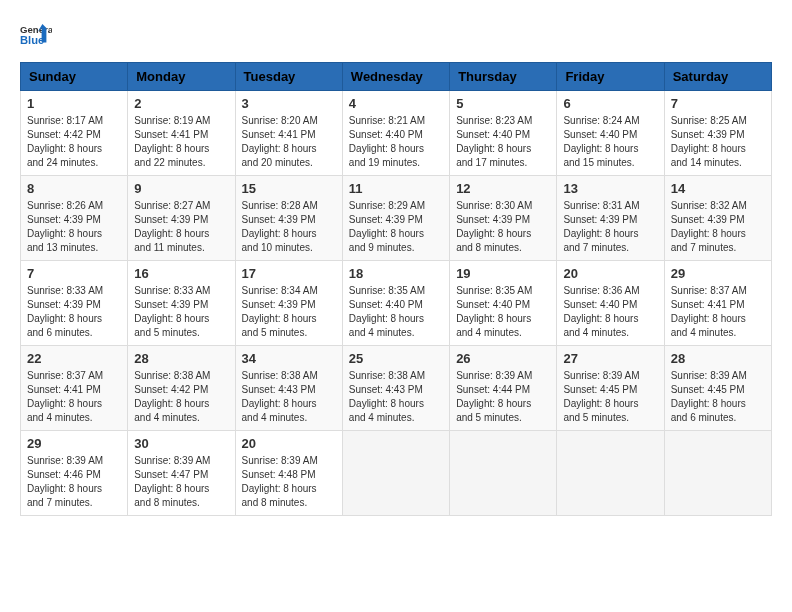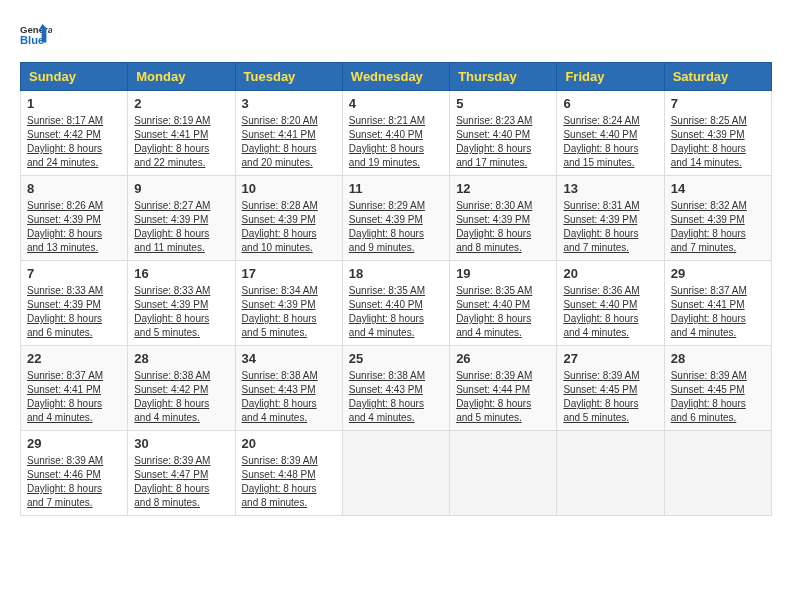--- a/index.html
+++ b/index.html
@@ -36,21 +36,21 @@
       color: #555;
       margin-top: 2px;
     }
     .calendar {
       width: 100%;
       border-collapse: collapse;
       border: 1px solid #ccc;
     }
     .calendar th {
       background: #2a6db5;
-      color: #fde047;
+      color: #000000;
       text-align: left;
       padding: 6px 8px;
       font-size: 13px;
       font-weight: bold;
       border: 1px solid #1e5a9a;
     }
     .calendar td {
       vertical-align: top;
       border: 1px solid #ddd;
       padding: 5px 6px;
@@ -69,21 +69,20 @@
     .day-number {
       font-size: 13px;
       font-weight: bold;
       display: block;
       margin-bottom: 3px;
     }
     .day-info {
       font-size: 10px;
       color: #333;
       line-height: 1.4;
-      text-decoration: underline;
     }
   </style>
 </head>
 <body>
 
 <div class="header">
   <div class="logo">
     <svg class="logo-icon" viewBox="0 0 40 40">
         <text x="0" y="16" font-size="12" font-weight="bold" fill="#333">General</text>
         <text x="0" y="30" font-size="14" font-weight="bold" fill="#1a6bbf">Blue</text>
@@ -178,21 +177,21 @@
       </td>
         <td>
         <span class="day-number">9</span>
         <div class="day-info">
           Sunrise: 8:27 AM<br>
           Sunset: 4:39 PM<br>
           Daylight: 8 hours and 11 minutes.
         </div>
       </td>
         <td>
-        <span class="day-number">10</span>
+        <span class="day-number">15</span>
         <div class="day-info">
           Sunrise: 8:28 AM<br>
           Sunset: 4:39 PM<br>
           Daylight: 8 hours and 10 minutes.
         </div>
       </td>
         <td>
         <span class="day-number">11</span>
         <div class="day-info">
           Sunrise: 8:29 AM<br>

